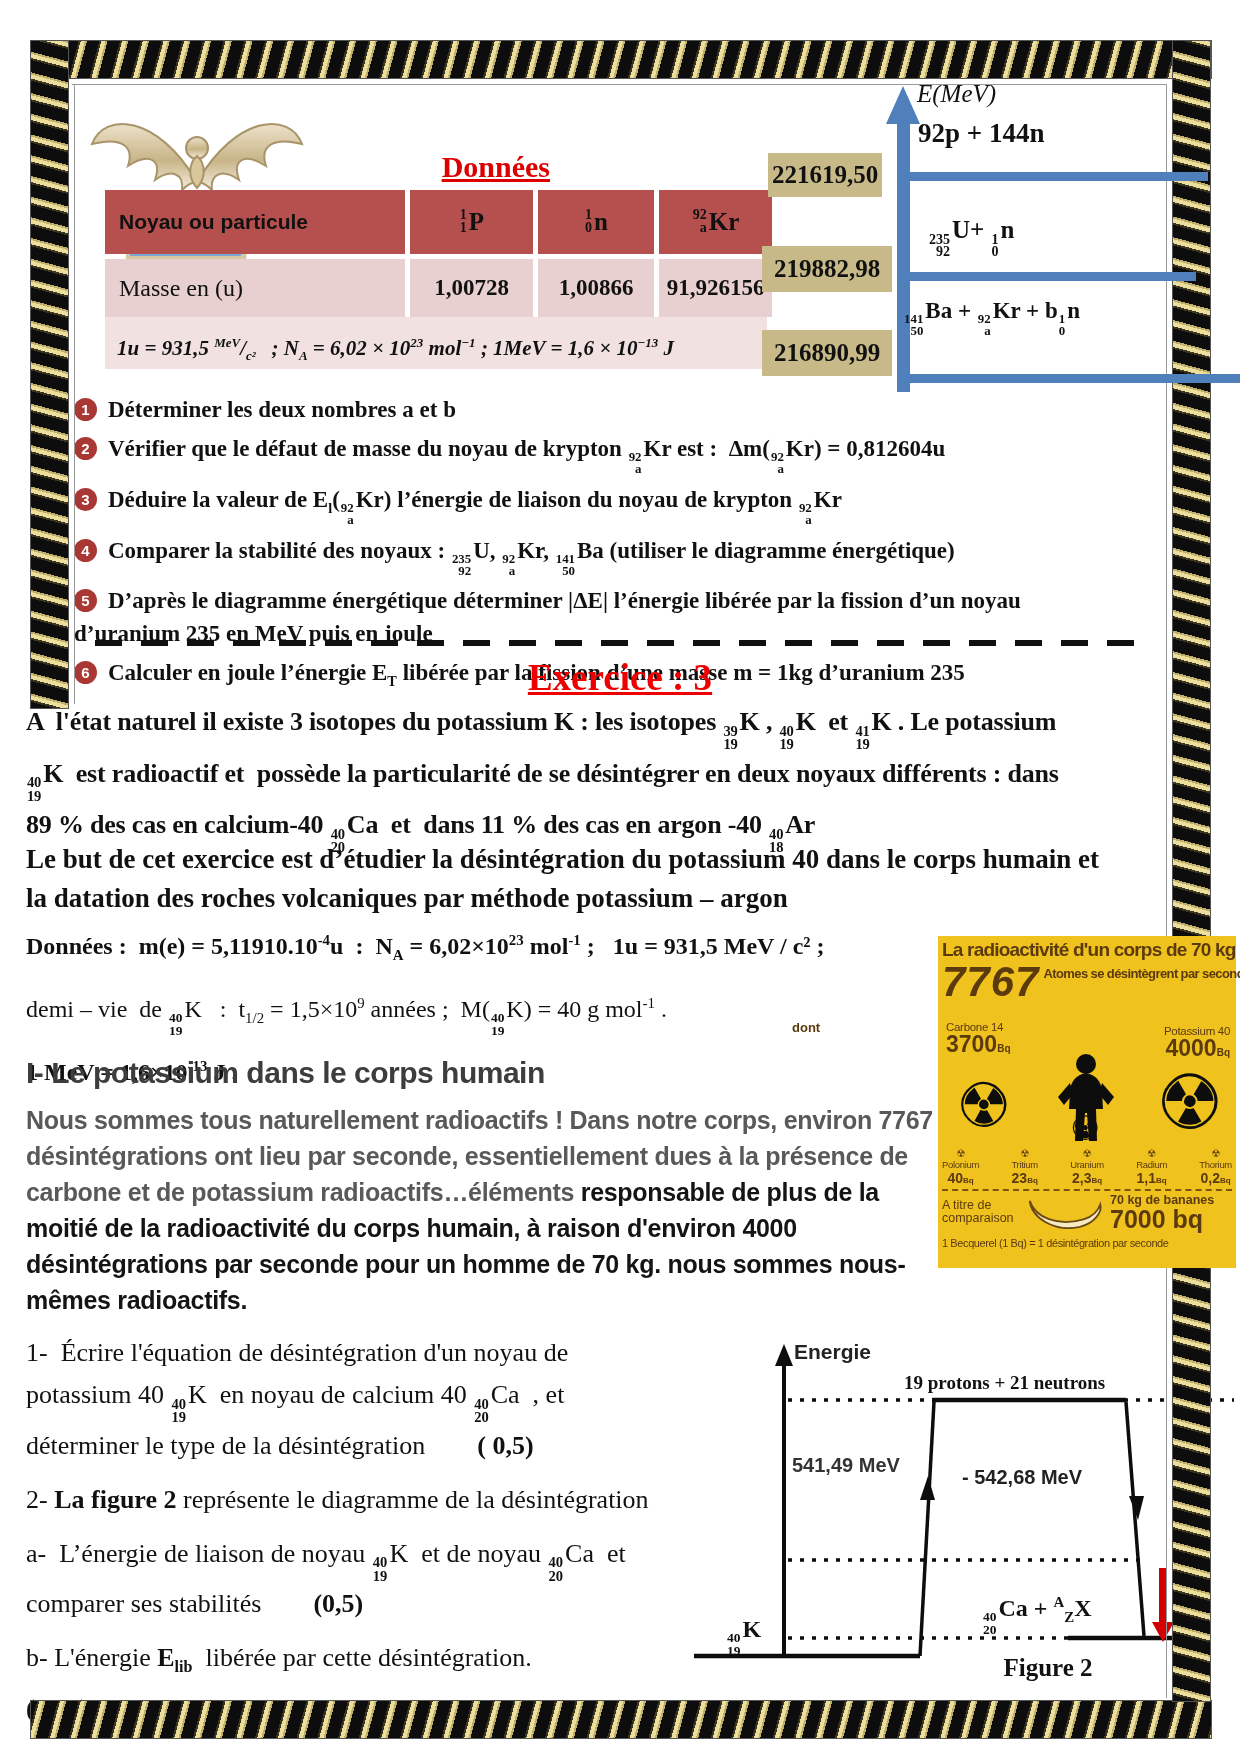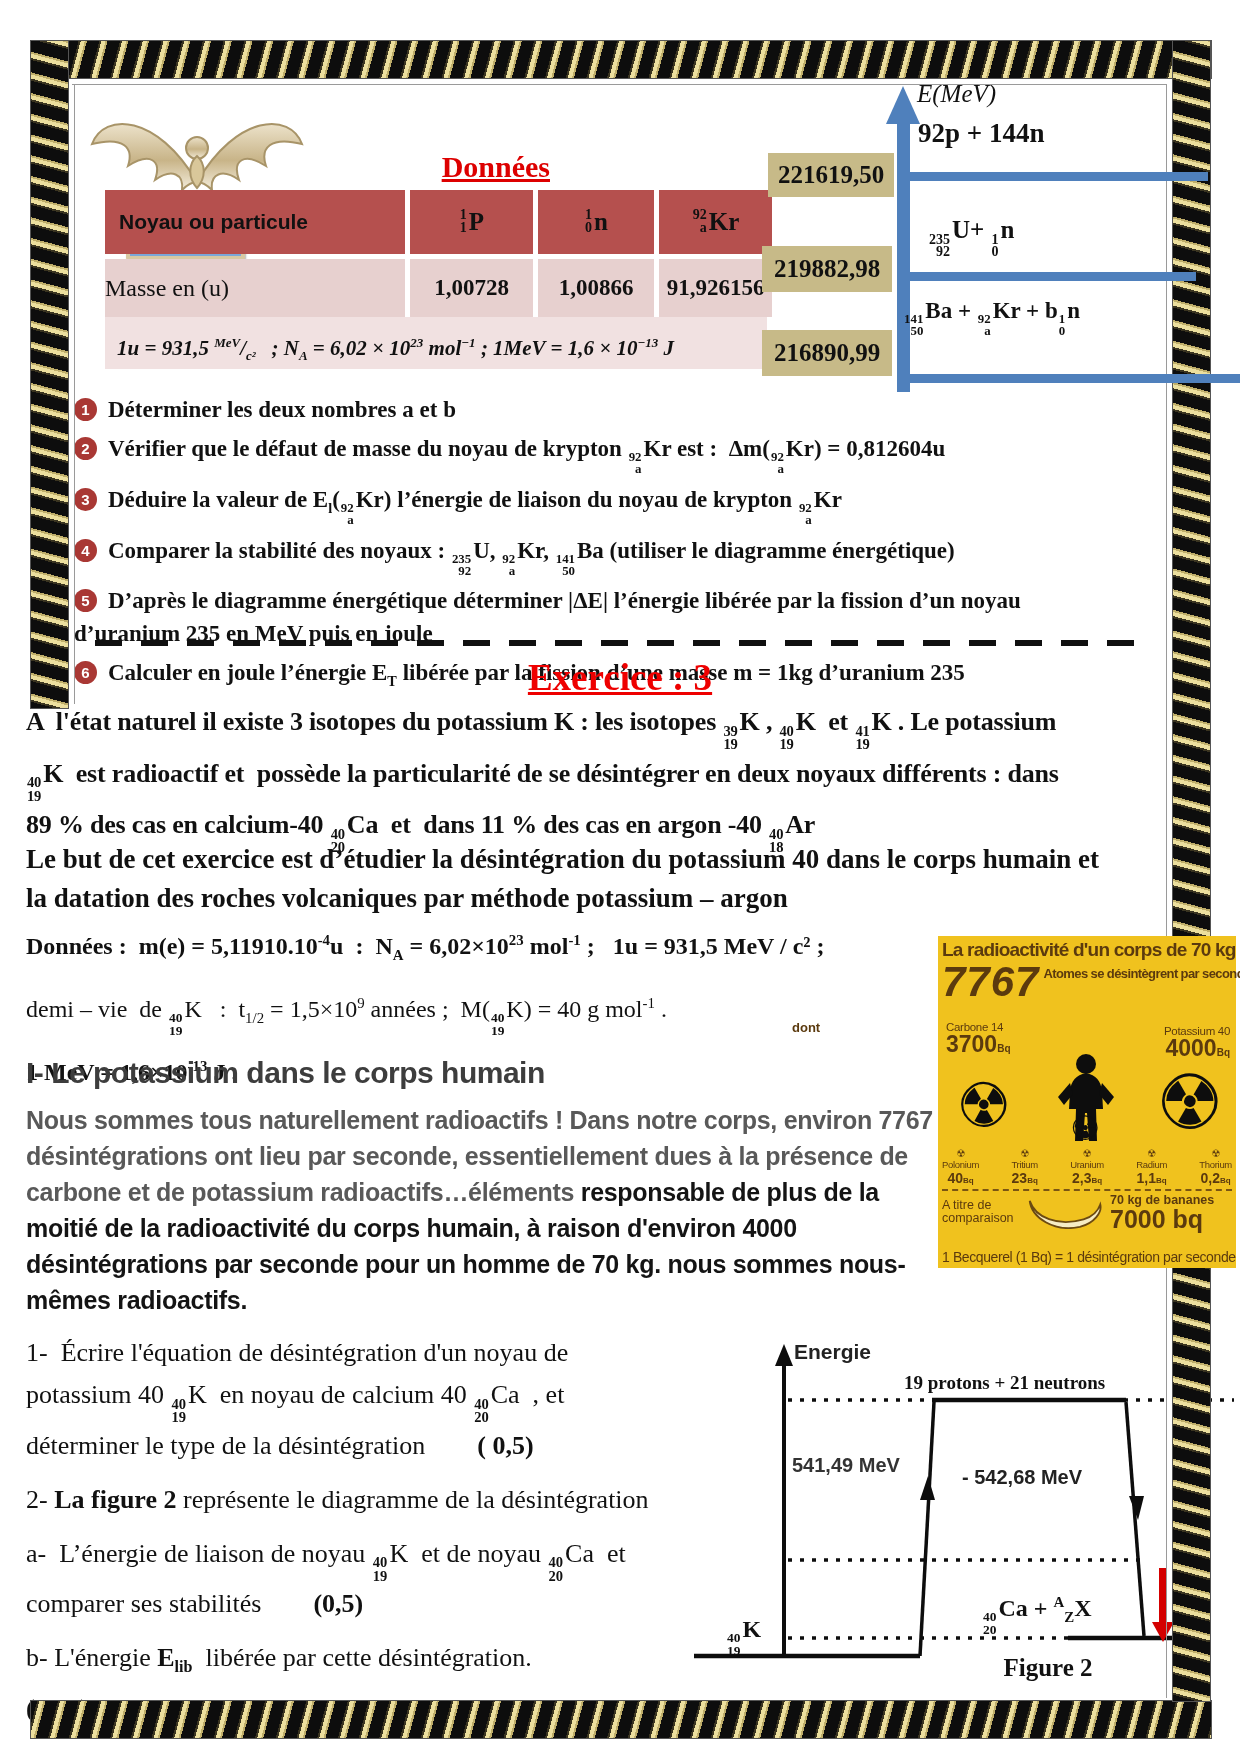--- a/index.html
+++ b/index.html
@@ -29,21 +29,21 @@
   
   .red-title{color:#dd0000;font-weight:bold;text-decoration:underline;text-align:center;}
 
   
   #tbl{left:105px;top:190px;width:662px;}
   #tbl .hdr,#tbl .mrow{display:grid;grid-template-columns:300px 123px 116px 113px;gap:5px;margin-bottom:5px;}
   #tbl .cell{display:flex;align-items:center;justify-content:center;font-weight:bold;}
   #tbl .hdr .cell{background:#b5504e;height:64px;font-size:25px;}
   #tbl .hdr .cell.first{justify-content:flex-start;padding-left:14px;font-family:"Liberation Sans",sans-serif;font-size:21px;box-sizing:border-box;}
   #tbl .mrow .cell{background:#e7d0cf;height:58px;font-size:23px;}
-  #tbl .mrow .cell.first{justify-content:flex-start;font-size:24px;font-weight:normal;box-sizing:border-box;}
+  #tbl .mrow .cell.first{justify-content:flex-start;padding-left:14px;font-size:24px;font-weight:normal;box-sizing:border-box;}
   #constants{left:105px;top:317px;width:662px;height:52px;background:#f1e1e1;
      font:bold italic 21px/52px "Liberation Serif",serif;padding-left:12px;box-sizing:border-box;white-space:pre;}
 
   
   .blue{background:#4f80bc;}
   .lvl-label{font-weight:bold;white-space:pre;}
   .tanbox{position:absolute;background:#c7ba88;text-align:center;font-weight:bold;font-size:25px;
           display:flex;align-items:center;justify-content:center;}
 
   
@@ -85,21 +85,21 @@
   #info .el .tre{font-size:10px;color:#5b3a0e;}
   #info .el .nm{font-size:9.5px;letter-spacing:-0.3px;}
   #info .el .vv{font-weight:bold;font-size:14px;}
   #info .el .vv .bq{font-size:8px;}
   #info .div{border-top:2px dashed #7a5513;margin:3px 0 2px 0;}
   #info .cmp{display:flex;align-items:center;gap:4px;}
   #info .cmp .cl{font-size:12.5px;line-height:13px;width:80px;}
   #info .cmp .cr{margin-left:2px;}
   #info .cmp .bl{font-weight:bold;font-size:12.5px;}
   #info .cmp .bv{font-weight:bold;font-size:25px;line-height:24px;}
-  #info .foot{font-size:14px;white-space:nowrap;letter-spacing:-0.4px;margin-top:18px;}
+  #info .foot{font-size:11px;white-space:nowrap;letter-spacing:-0.4px;margin-top:6px;}
 
   
   #fig2{left:676px;top:1338px;width:564px;height:360px;}
   #fig2 .lbl{position:absolute;font-weight:bold;white-space:pre;}
   #fig2 .sans{font-family:"Liberation Sans",sans-serif;}
 </style>
 </head>
 <body>
 
 <div id="page">
@@ -158,21 +158,21 @@
     </div>
   </div>
   <div class="abs" id="constants">1u = 931,5 <sup>MeV</sup>/<sub>c²</sub>   ; N<sub>A</sub> = 6,02 × 10<sup>23</sup> mol<sup>−1</sup> ; 1MeV = 1,6 × 10<sup>−13</sup> J</div>
 
   <div class="abs" style="left:917px;top:80px;font-style:italic;font-size:25px;">E(MeV)</div>
   <div class="abs" style="left:886px;top:86px;width:0;height:0;border-left:17px solid transparent;border-right:17px solid transparent;border-bottom:38px solid #4f80bc;"></div>
   <div class="abs blue" style="left:897px;top:120px;width:13px;height:272px;"></div>
 
   <div class="abs lvl-label" style="left:918px;top:118px;font-size:27px;">92p + 144n</div>
   <div class="abs blue" style="left:903px;top:172px;width:305px;height:9px;z-index:6;"></div>
-  <div class="tanbox" style="left:768px;top:153px;width:126px;height:44px;">221619,50</div>
+  <div class="tanbox" style="left:768px;top:153px;width:114px;height:44px;">221619,50</div>
 
   <div class="abs lvl-label" style="left:928px;top:216px;font-size:25px;"><span class="stk"><span>235</span><span>92</span></span>U+ <span class="stk"><span>1</span><span>0</span></span>n</div>
   <div class="abs blue" style="left:903px;top:272px;width:293px;height:9px;z-index:6;"></div>
   <div class="tanbox" style="left:762px;top:246px;width:130px;height:46px;">219882,98</div>
 
   <div class="abs lvl-label" style="left:903px;top:298px;font-size:23px;z-index:6;"><span class="stk"><span>141</span><span>50</span></span>Ba + <span class="stk"><span>92</span><span>a</span></span>Kr + b<span class="stk"><span>1</span><span>0</span></span>n</div>
   <div class="abs blue" style="left:903px;top:374px;width:337px;height:9px;z-index:6;"></div>
   <div class="tanbox" style="left:762px;top:330px;width:130px;height:46px;">216890,99</div>
 
   <div class="abs" id="questions">

